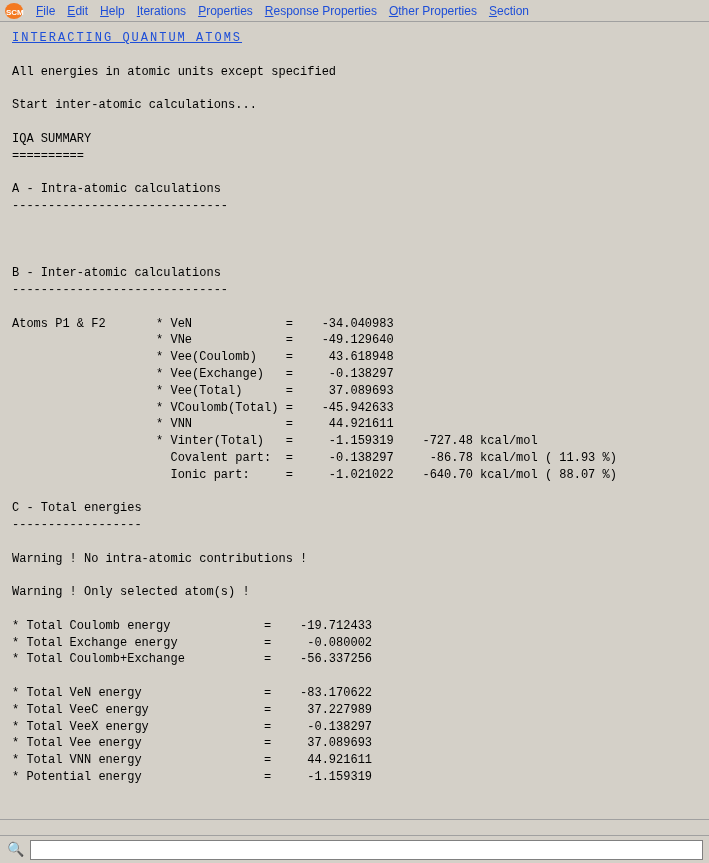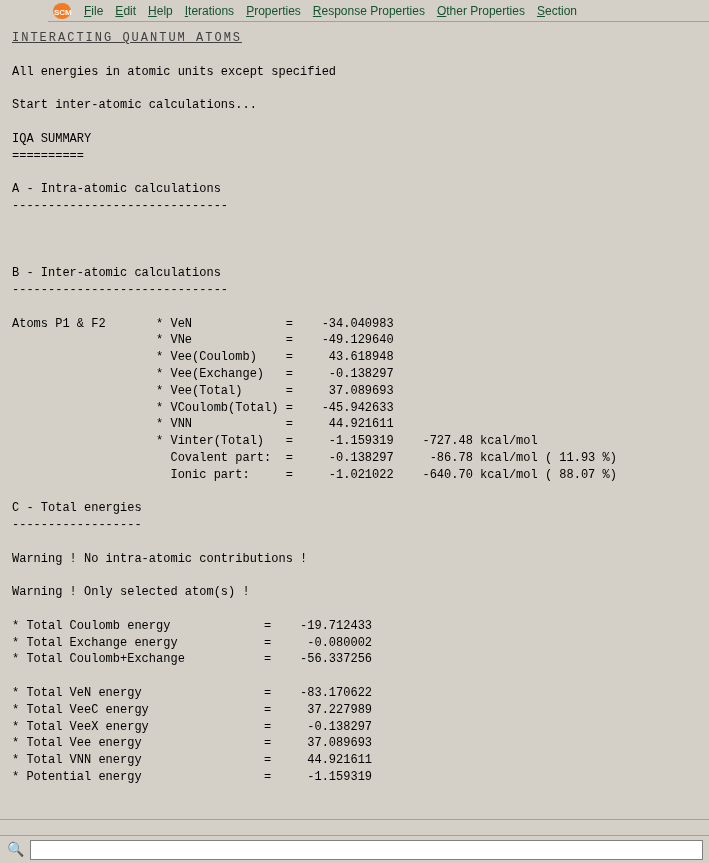--- a/index.html
+++ b/index.html
@@ -7,42 +7,41 @@
 
     
     .menubar {
       background: #d4d0c8;
       border-bottom: 1px solid #a0a0a0;
       display: flex;
       align-items: center;
       height: 22px;
       padding: 0 4px;
       flex-shrink: 0;
-      margin-left: 48px;
     }
     .menubar-logo {
       display: flex;
       align-items: center;
       margin-right: 6px;
     }
     .scm-logo {
       width: 20px;
       height: 18px;
     }
     .menu-items {
       display: flex;
       align-items: center;
       gap: 0;
     }
     .menu-item {
       padding: 2px 6px;
       cursor: pointer;
       font-size: 12px;
       font-family: Arial, sans-serif;
-      color: #14532d;
+      color: #1d4ed8;
     }
     .menu-item .underline {
       text-decoration: underline;
     }
 
     
     .main-container {
       display: flex;
       flex: 1;
       overflow: hidden;
@@ -68,21 +67,21 @@
     .content-area::-webkit-scrollbar-track {
       background: #d4d0c8;
       border-left: 1px solid #a0a0a0;
     }
     .content-area::-webkit-scrollbar-thumb {
       background: #b8b4ac;
       border: 1px solid #808080;
     }
 
     .title-link {
-      color: #404040;
+      color: #1d4ed8;
       text-decoration: underline;
       letter-spacing: 2px;
     }
 
     .content-line {
       white-space: pre;
       display: block;
     }
 
     

